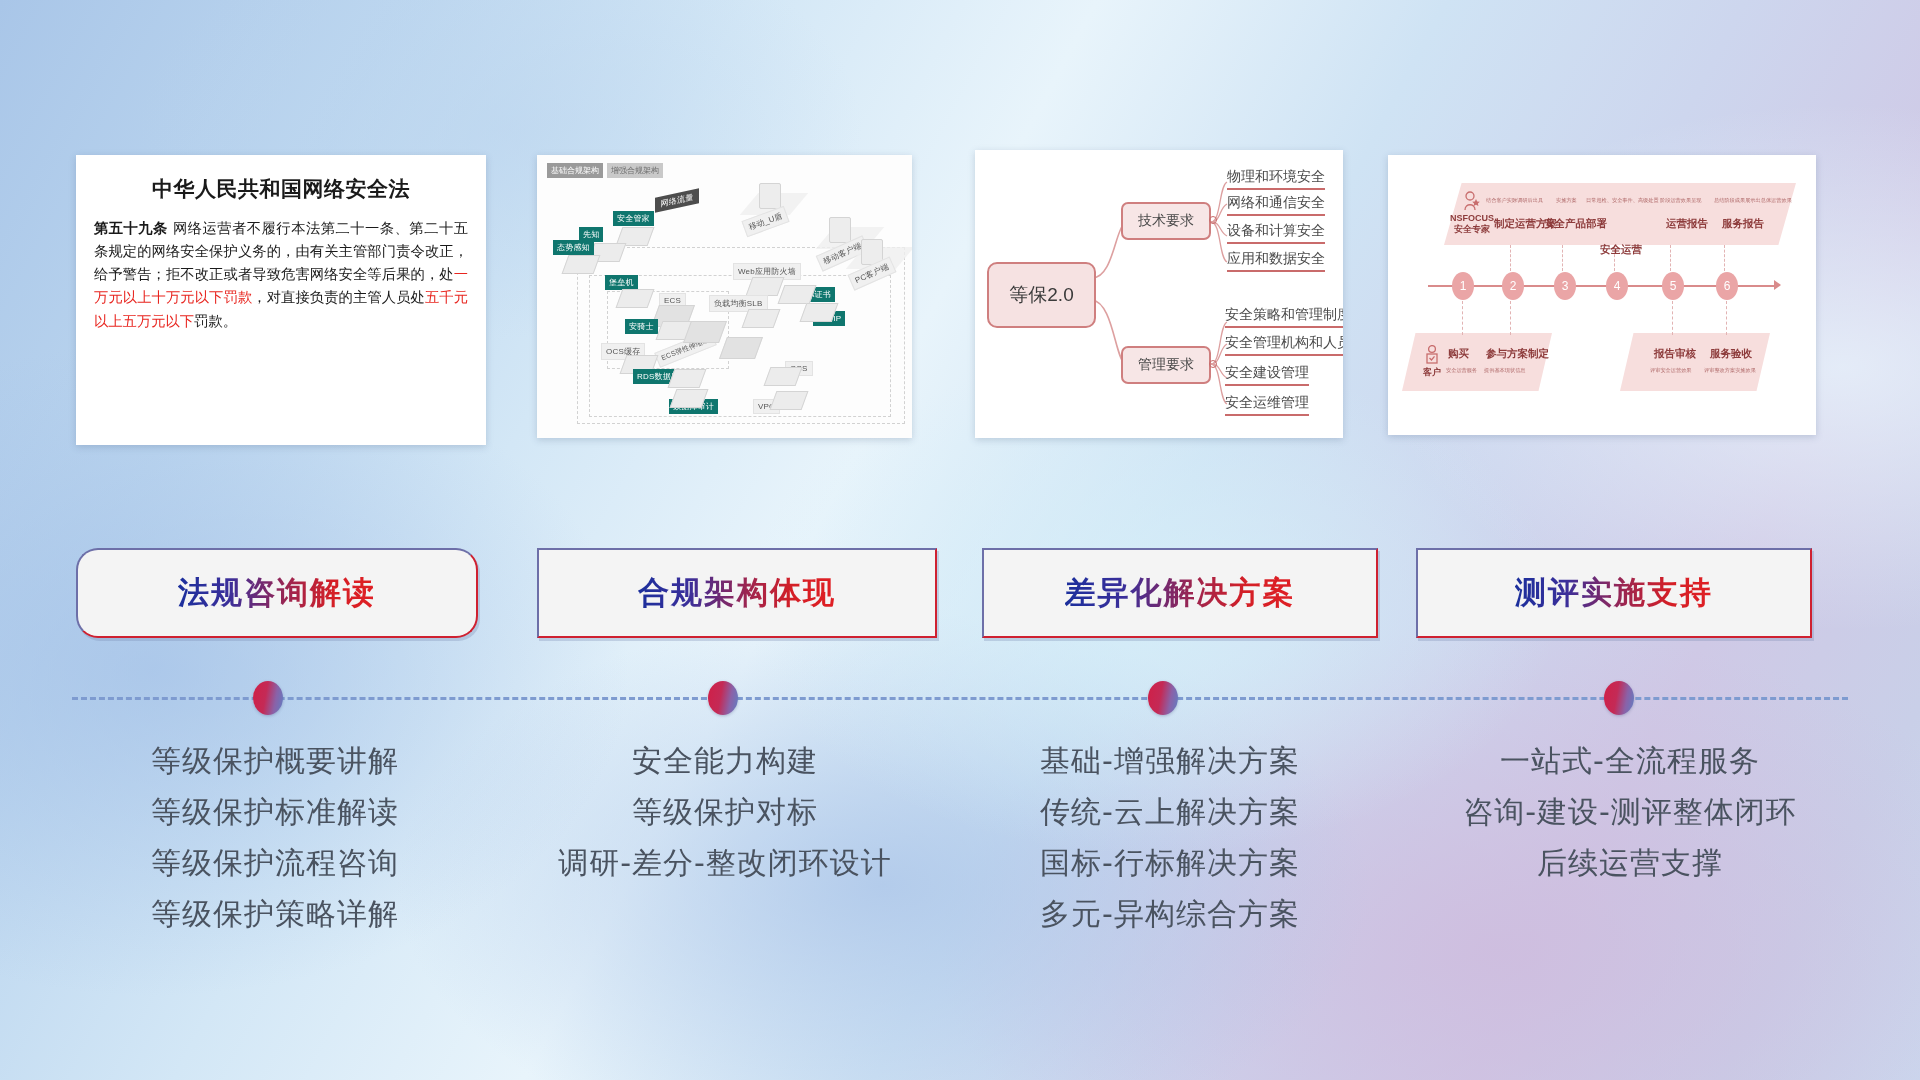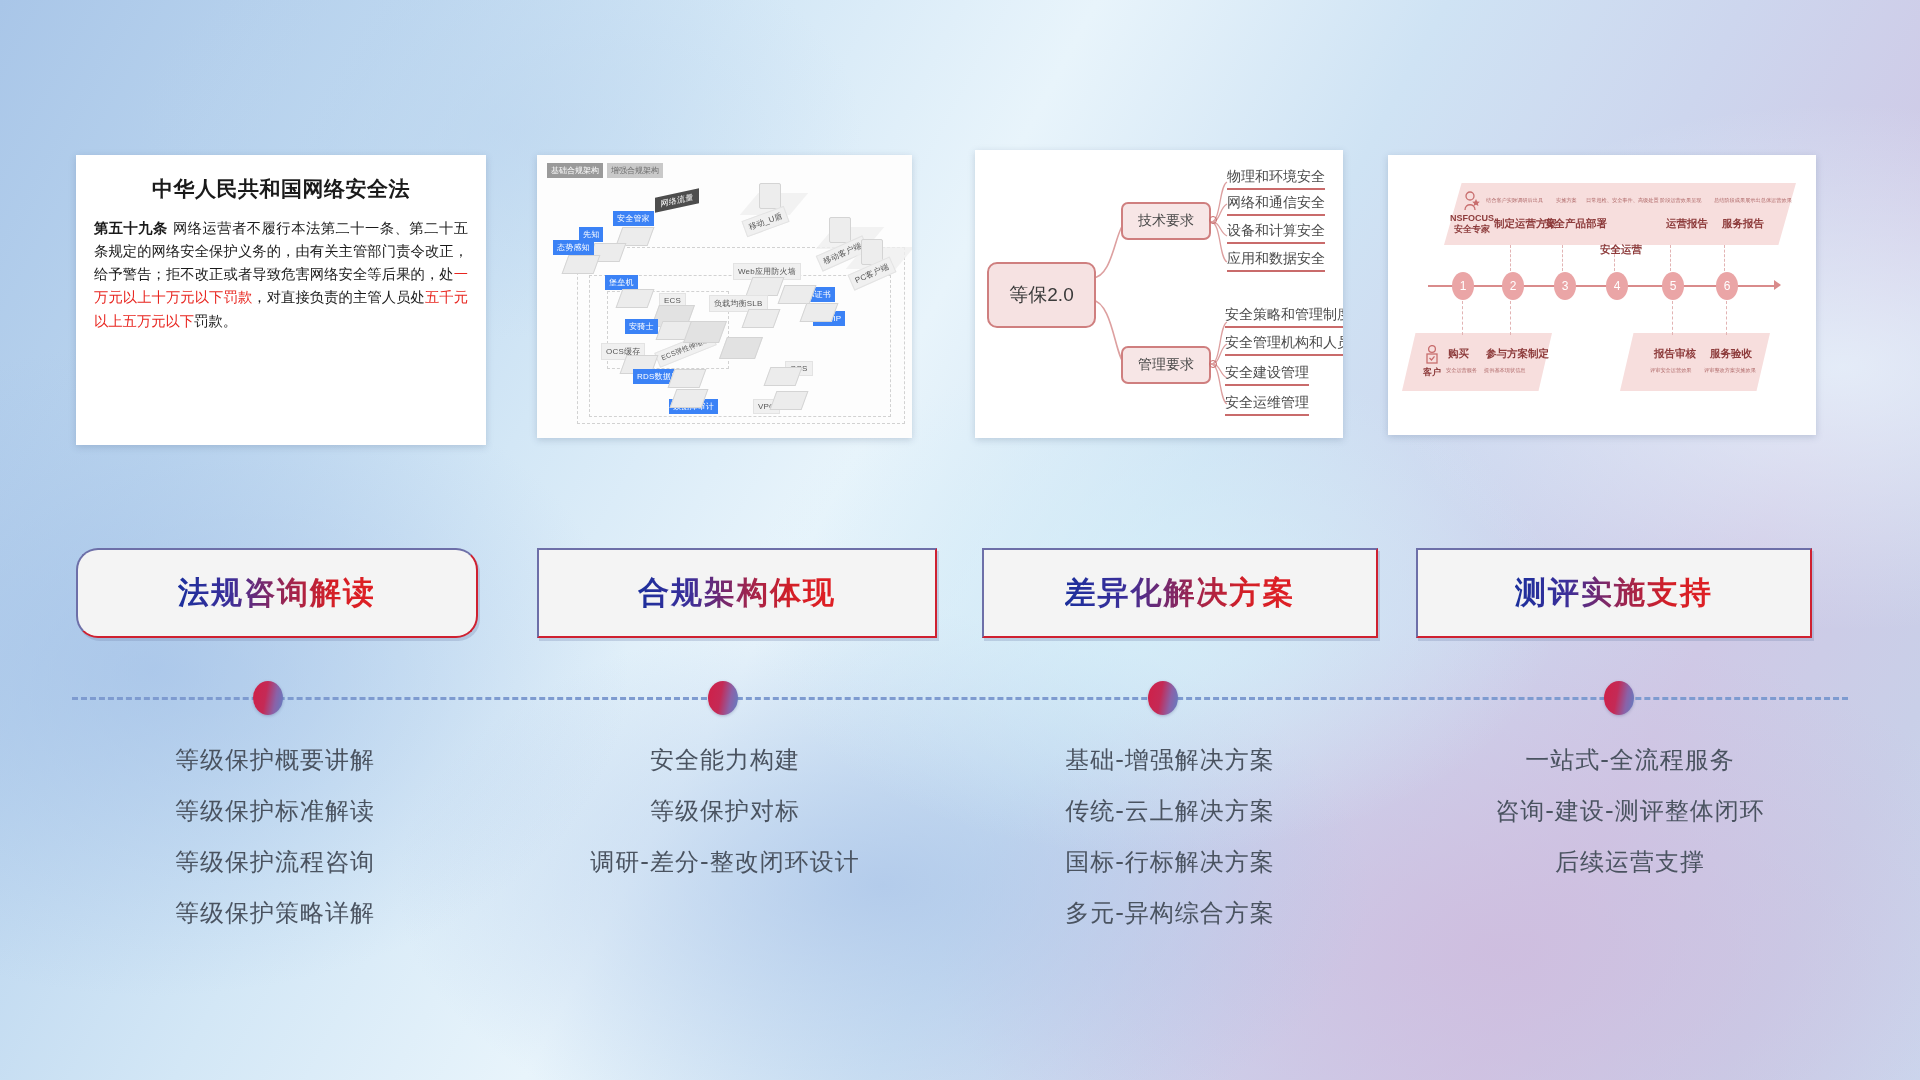--- a/index.html
+++ b/index.html
@@ -44,21 +44,21 @@
   .law p{margin:0 0 12px 0;font-size:14.3px;line-height:1.62;text-align:justify;}
   .law b{font-weight:700;}
   .law .red{color:#e8251f;}
 
   
   .arch{position:relative;width:100%;height:100%;background:#fdfdfd;}
   .arch .tabs{position:absolute;left:10px;top:8px;display:flex;gap:4px;border-radius:6px;}
   .arch .tab{font-size:8px;color:#ffffff;background:#9a9a9a;padding:2px 4px;white-space:nowrap;}
   .arch .tab.alt{background:#c9c9c9;color:#6d6d6d;}
   .arch .zone{position:absolute;border:1px dashed #d2d2d2;}
-  .arch .blk{position:absolute;font-size:8px;color:#fff;background:#3b82f6;
+  .arch .blk{position:absolute;font-size:8px;color:#fff;background:#0f766e;
     padding:2px 4px;white-space:nowrap;letter-spacing:.2px;}
   .arch .blk.light{background:#f0f0f0;color:#555;border:1px solid #e3e3e3;}
   .arch .blk.dark{background:#4d4d4d;}
   .arch .node{position:absolute;width:30px;height:17px;background:#ececec;
     border:1px solid #d4d4d4;transform:skewX(-20deg);}
   .arch .node.srv{width:34px;height:20px;background:#e2e2e2;}
   .arch .node.pc{width:20px;height:24px;transform:none;border-radius:2px;background:#ededed;}
   .arch .plate{position:absolute;width:50px;height:22px;background:#efefef;
     transform:skewX(-40deg);opacity:.8;}
 
@@ -117,21 +117,21 @@
   .tl{position:absolute;left:72px;top:697px;width:1776px;height:2px;
       border-top:3px dashed #7e9bd0;}
   .tldot{position:absolute;top:681px;width:30px;height:34px;border-radius:50%;
     background:linear-gradient(100deg,#d01f47 0%,#c42a56 42%,#8a62a8 72%,#5f7fc4 100%);
     box-shadow:0 1px 3px rgba(60,70,120,.3);}
   .d1{left:253px;} .d2{left:708px;} .d3{left:1148px;} .d4{left:1604px;}
 
   
   .cols{position:absolute;left:0;top:735px;width:1920px;height:250px;}
   .col{position:absolute;top:0;text-align:center;}
-  .col .li{font-size:24px;color:#4a5360;line-height:51px;white-space:nowrap;
+  .col .li{font-size:30px;color:#4a5360;line-height:51px;white-space:nowrap;
      font-family:"DejaVu Sans","Liberation Sans",sans-serif;letter-spacing:1px;}
   .col1{left:55px;width:440px;}
   .col2{left:505px;width:440px;}
   .col3{left:950px;width:440px;}
   .col4{left:1400px;width:460px;}
 </style>
 </head>
 <body>
 
 <div class="bg">

